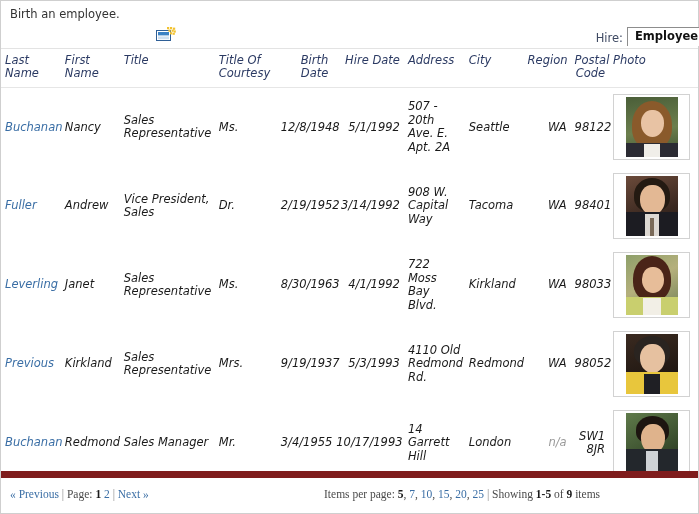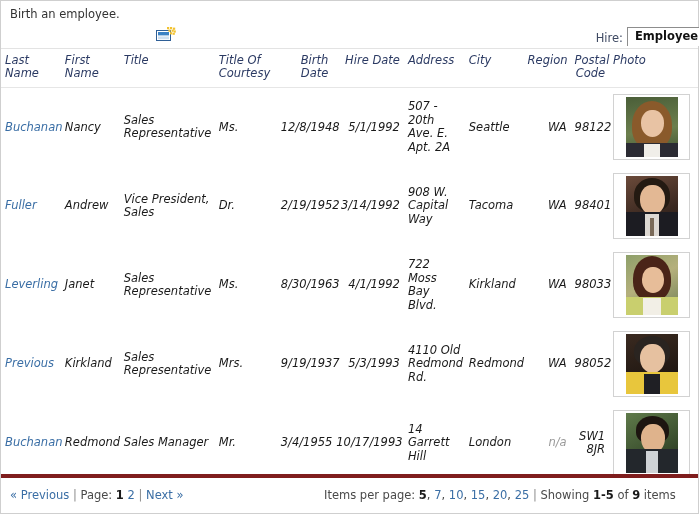--- a/index.html
+++ b/index.html
@@ -115,22 +115,22 @@
   }
   .ph-inner{width:52px;height:100%;position:relative;overflow:hidden;}
   .ph-bg{position:absolute;inset:0;}
   .ph-hair{position:absolute;border-radius:50% 50% 42% 42%;}
   .ph-face{position:absolute;border-radius:46% 46% 50% 50%;}
   .ph-body{position:absolute;left:0;right:0;bottom:0;}
 
   
   .footer{
     position:absolute;left:0;right:0;bottom:0;height:35px;
-    border-top:4px solid #7f1d1d;background:#fff;
-    font-size:11.5px;color:#4a4a4a;
+    border-top:7px solid #7f1d1d;background:#fff;
+    font-size:11.5px;color:#4a4a4a;font-family:Liberation Serif, serif;
   }
   .foot-left{position:absolute;left:9px;top:10px;white-space:nowrap;}
   .foot-right{position:absolute;left:323px;top:10px;white-space:nowrap;}
   .foot-left span,.foot-right span{white-space:pre;}
   .f-link{color:#3a6ea5;cursor:pointer;}
   .f-sep{color:#8d8d8d;}
   .f-strong{font-weight:bold;color:#1a1a1a;}
 </style>
 </head>
 <body>

